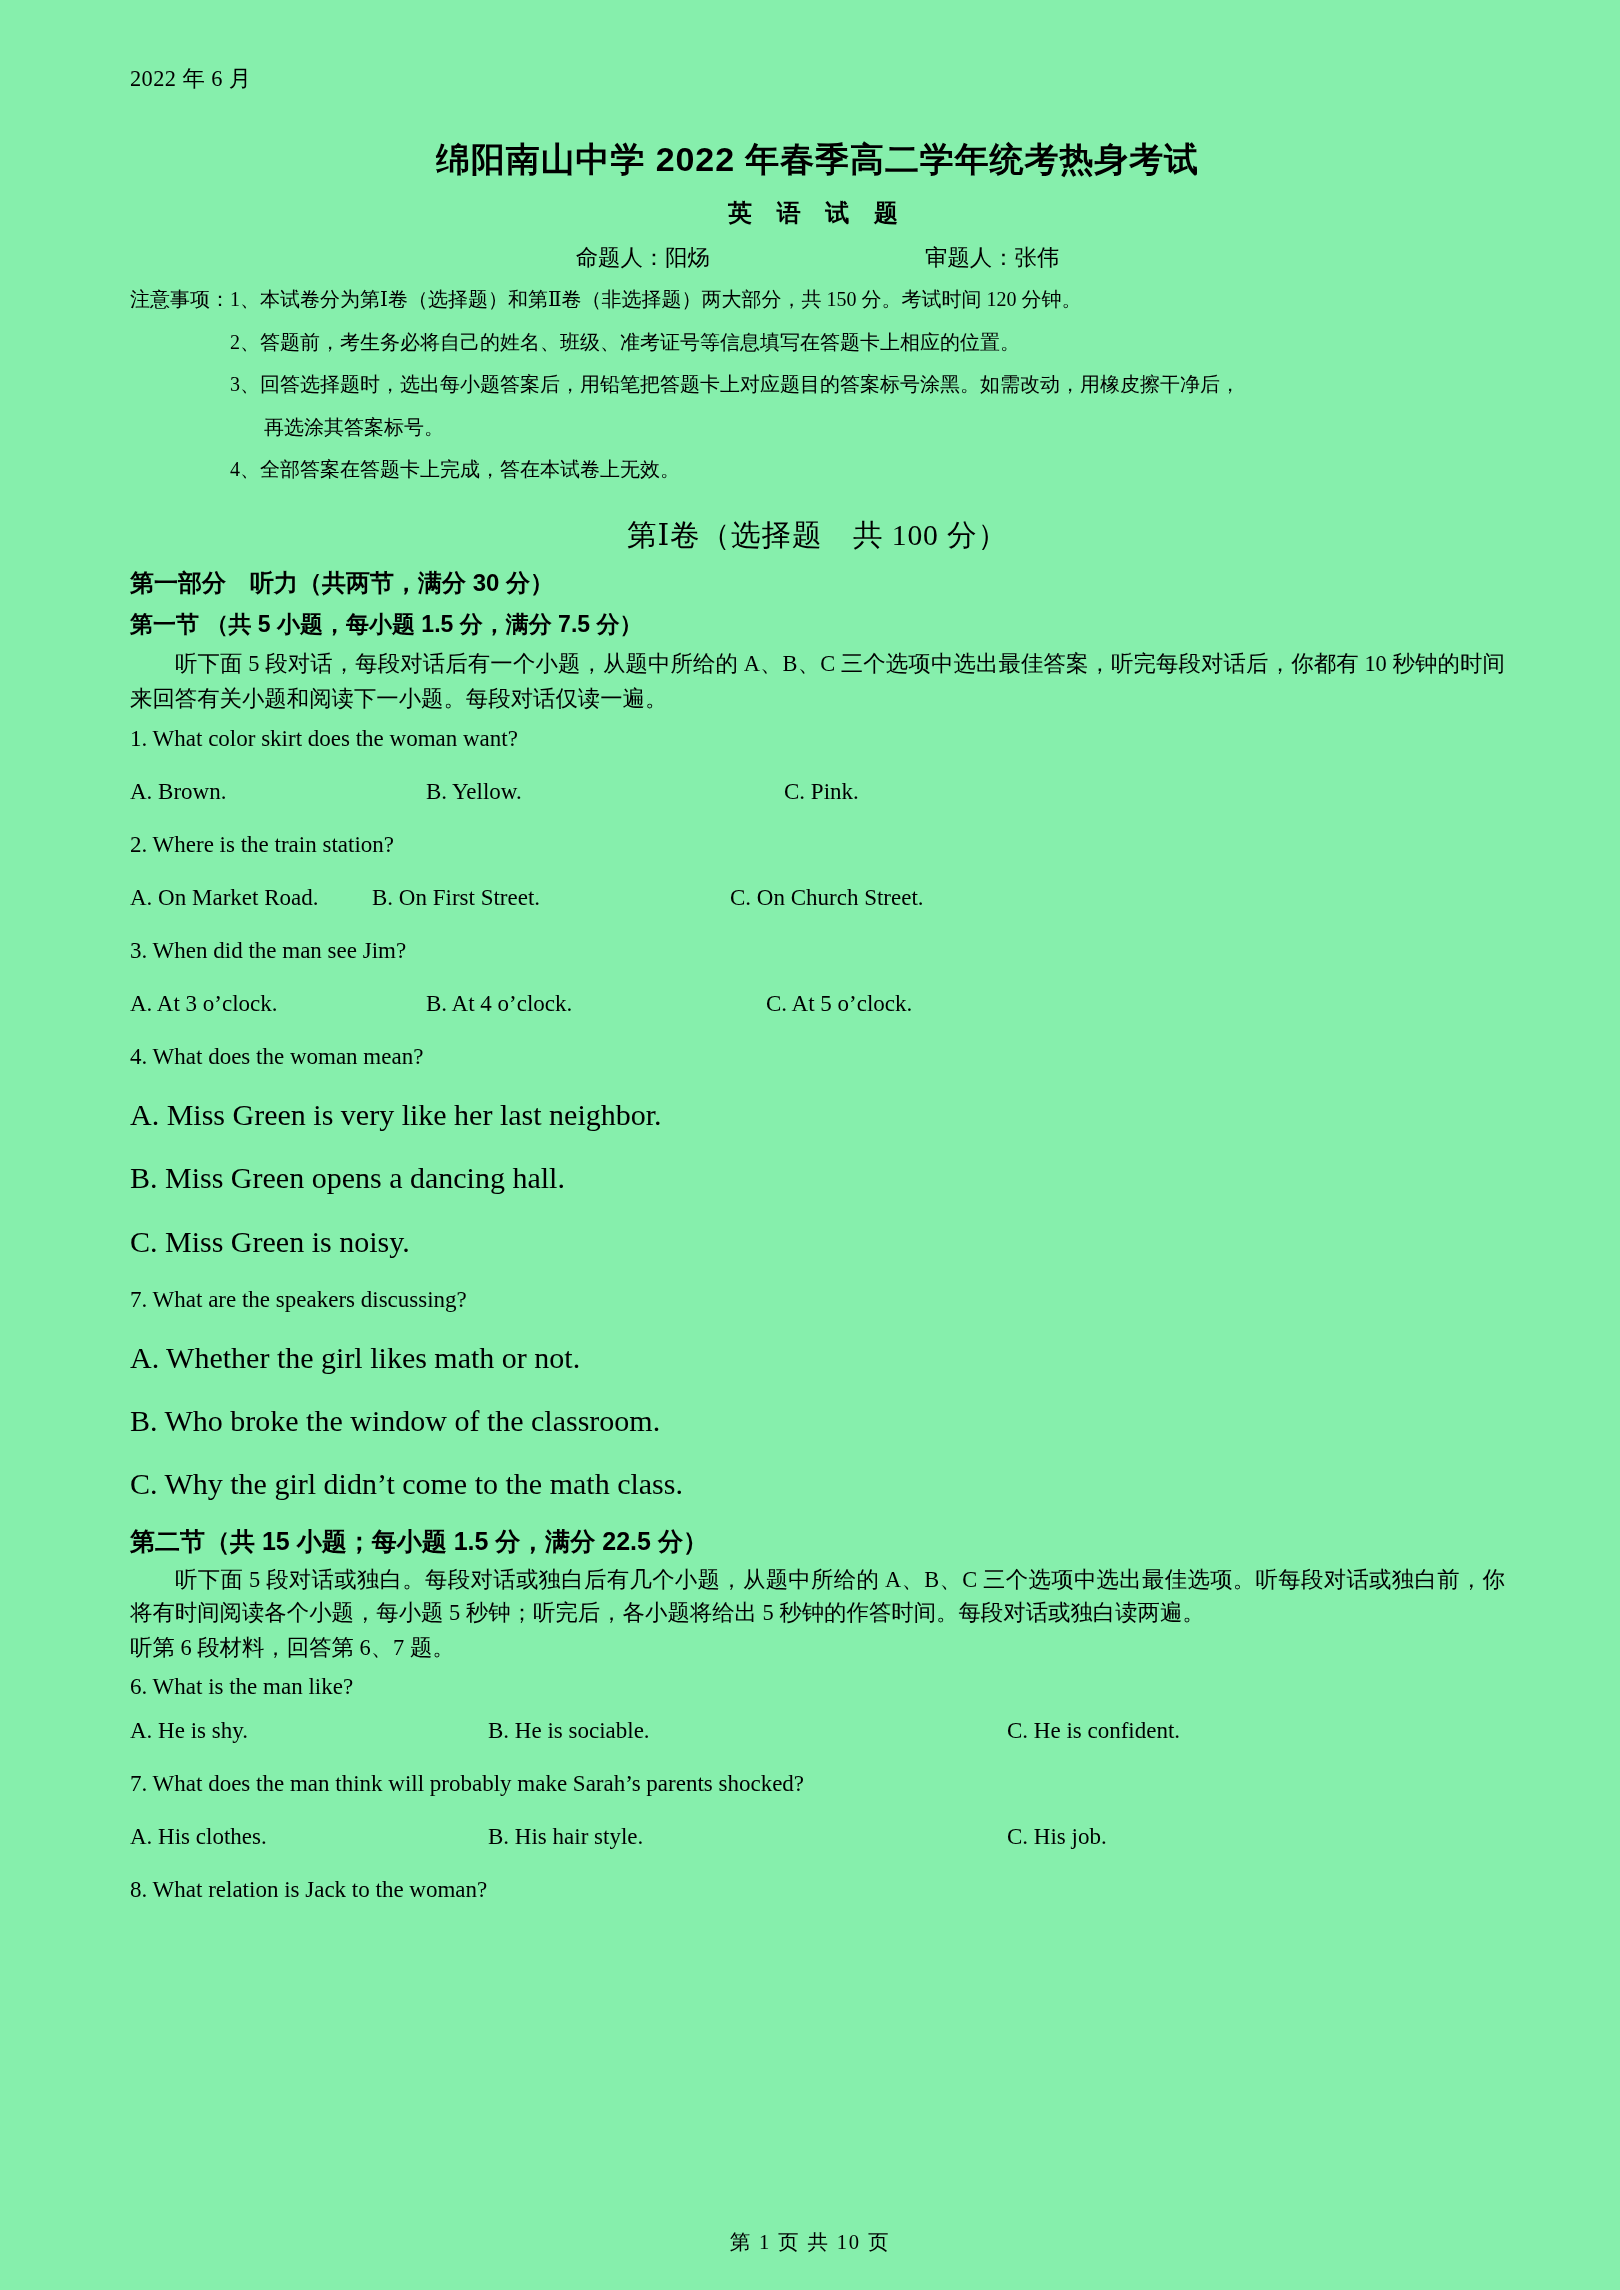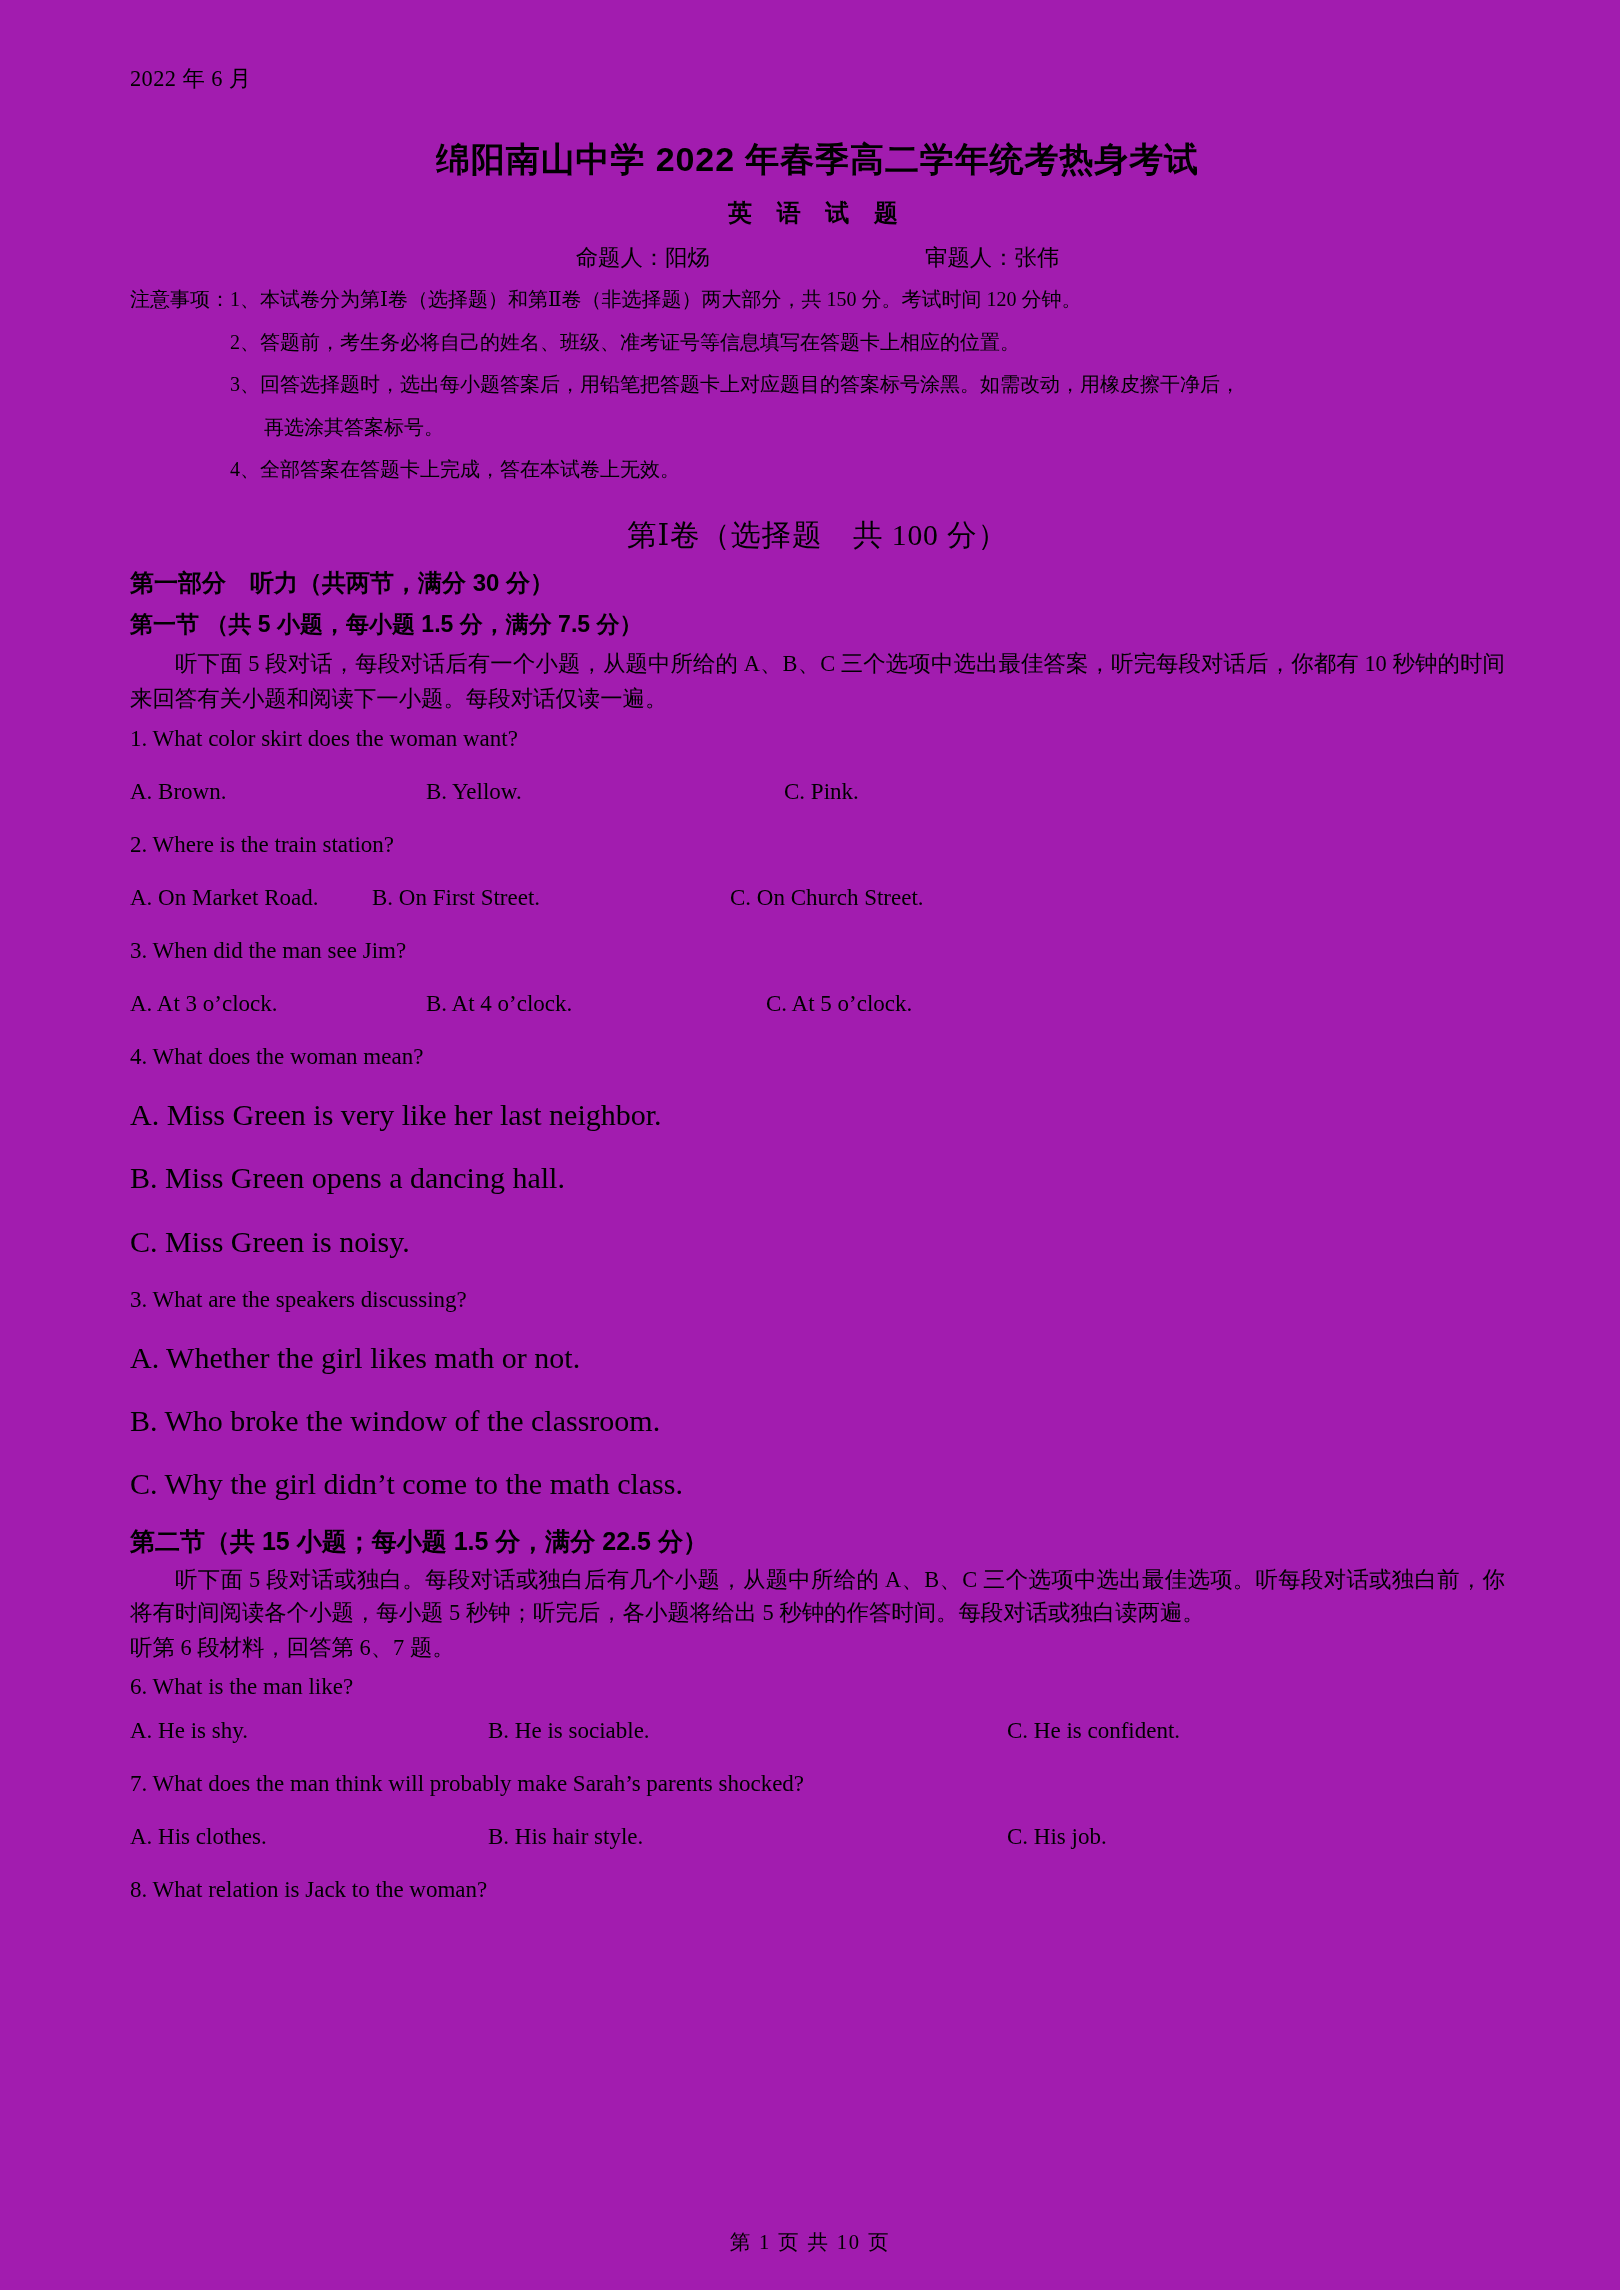--- a/index.html
+++ b/index.html
@@ -9,21 +9,21 @@
     background: #ffffff;
   }
   body {
     font-family: "Liberation Serif", "DejaVu Serif", serif;
     color: #000000;
   }
   .page {
     position: relative;
     width: 1620px;
     height: 2290px;
-    background: #a21caf;
+    background: #86efac;
     box-sizing: border-box;
     padding: 66px 115px 0 130px;
     overflow: hidden;
   }
 
   
   .date-line {
     font-size: 22.4px;
     line-height: 1.2;
     letter-spacing: 0.4px;
@@ -232,21 +232,21 @@
     <span class="opt">A. At 3 o’clock.</span>
     <span class="opt">B. At 4 o’clock.</span>
     <span class="opt">C. At 5 o’clock.</span>
   </div>
 
   <div class="q">4. What does the woman mean?</div>
   <div class="opt-block">A. Miss Green is very like her last neighbor.</div>
   <div class="opt-block">B. Miss Green opens a dancing hall.</div>
   <div class="opt-block">C. Miss Green is noisy.</div>
 
-  <div class="q">3. What are the speakers discussing?</div>
+  <div class="q">7. What are the speakers discussing?</div>
   <div class="opt-block">A. Whether the girl likes math or not.</div>
   <div class="opt-block">B. Who broke the window of the classroom.</div>
   <div class="opt-block">C. Why the girl didn’t come to the math class.</div>
 
   <div class="sec-head-2">第二节（共 15 小题；每小题 1.5 分，满分 22.5 分）</div>
   <p class="instr-tight">听下面 5 段对话或独白。每段对话或独白后有几个小题，从题中所给的 A、B、C 三个选项中选出最佳选项。听每段对话或独白前，你将有时间阅读各个小题，每小题 5 秒钟；听完后，各小题将给出 5 秒钟的作答时间。每段对话或独白读两遍。</p>
 
   <div class="material-line">听第 6 段材料，回答第 6、7 题。</div>
 
   <div class="q tight">6. What is the man like?</div>

